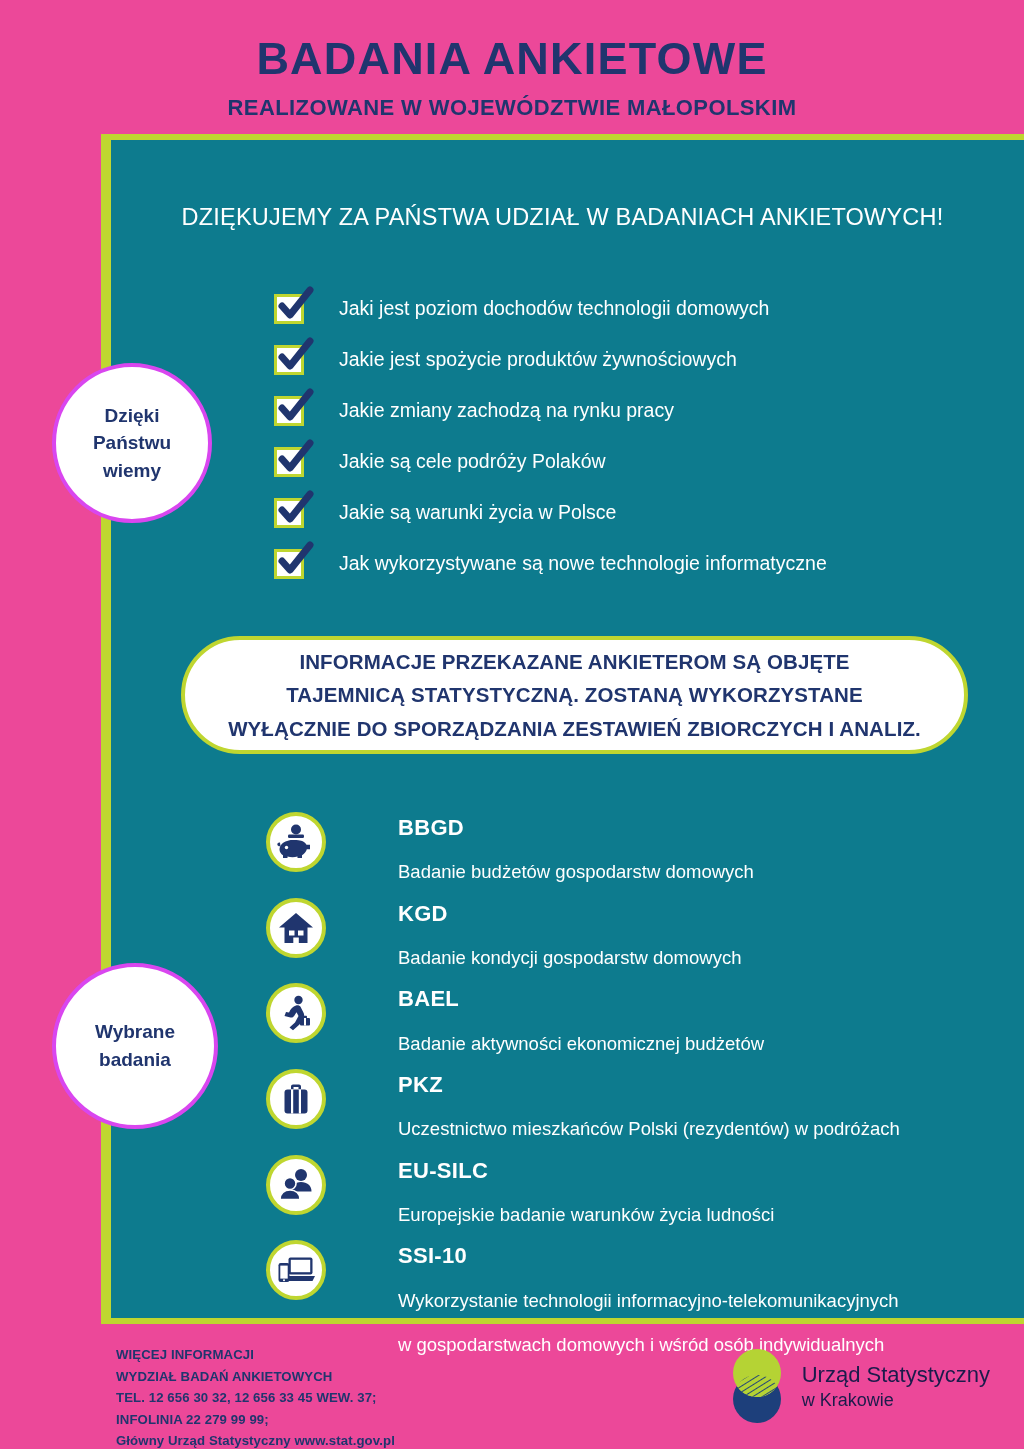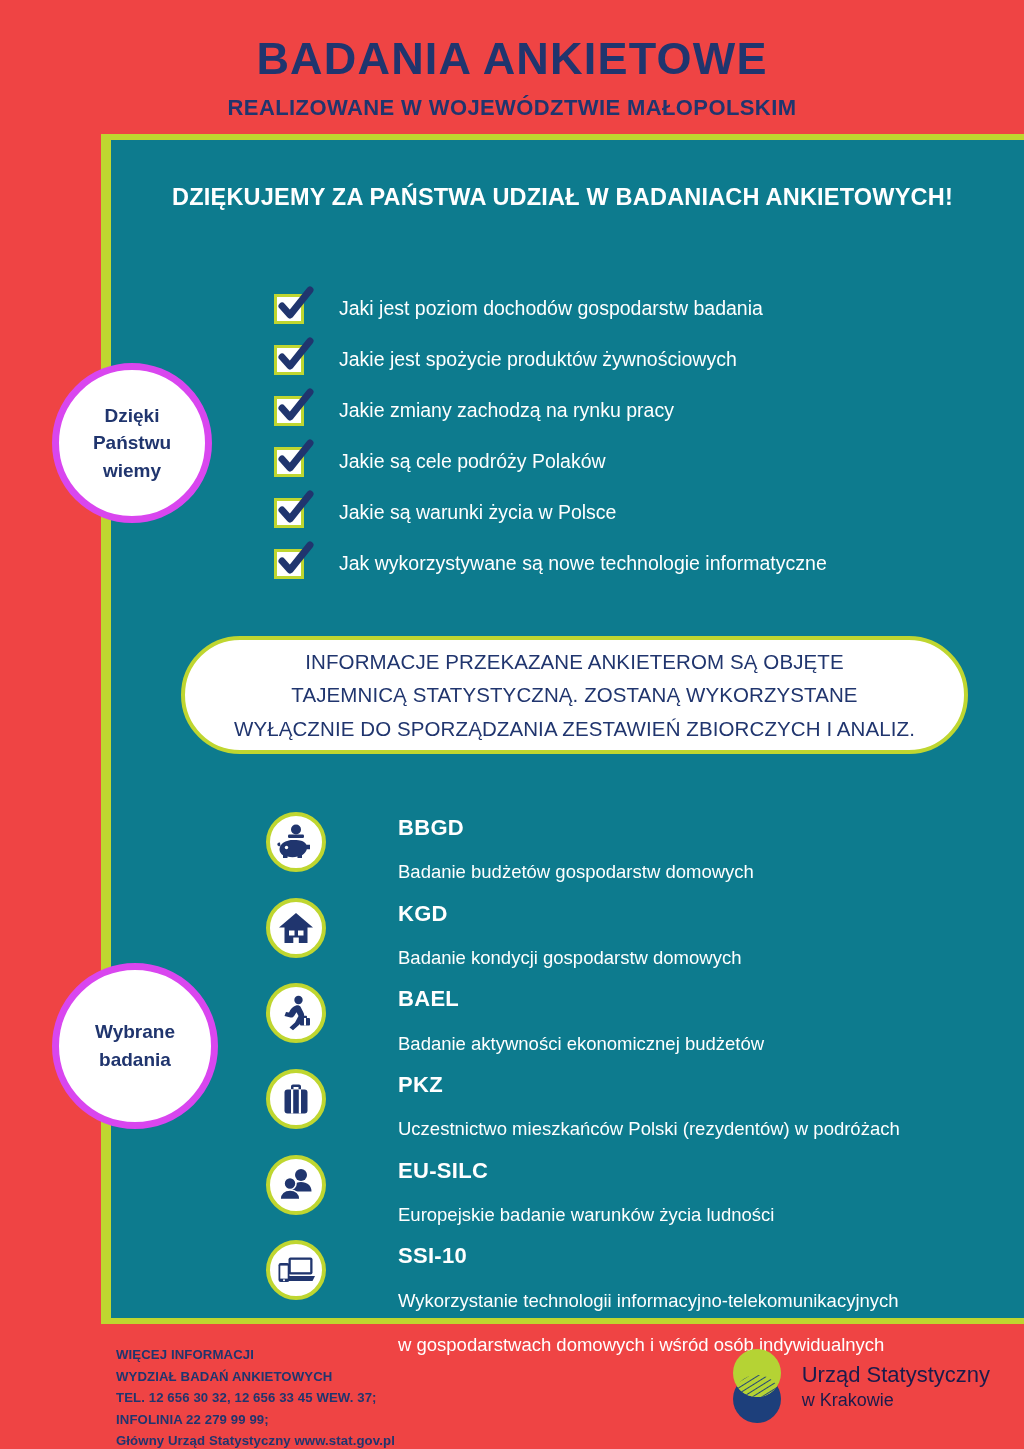--- a/index.html
+++ b/index.html
@@ -9,21 +9,21 @@
     height: 1449px;
     background: #ffffff;
     font-family: "Liberation Sans", sans-serif;
     overflow: hidden;
   }
 
   #poster {
     position: relative;
     width: 1024px;
     height: 1449px;
-    background: #ef4444;
+    background: #ec4899;
   }
 
   
   .header {
     position: absolute;
     top: 0; left: 0;
     width: 1024px;
     height: 130px;
     text-align: center;
     padding-top: 36px;
@@ -63,26 +63,26 @@
     top: 6px;
     left: 10px;
     right: 0;
     bottom: 6px;
     background: #0d7b8e;
   }
 
   
   .thanks {
     position: absolute;
-    top: 184px;
+    top: 204px;
     left: 101px;
     width: 923px;
     text-align: center;
     font-size: 23.5px;
-    font-weight: bold;
+    font-weight: normal;
     color: #ffffff;
     letter-spacing: 0.2px;
     white-space: nowrap;
   }
 
   
   .checklist {
     position: absolute;
     top: 283px;
     left: 274px;
@@ -115,21 +115,21 @@
     font-size: 19.5px;
     color: #ffffff;
     white-space: nowrap;
   }
 
   
   .bubble {
     position: absolute;
     border-radius: 50%;
     background: #ffffff;
-    border: 7px solid #d946ef;
+    border: 4px solid #d946ef;
     display: flex;
     align-items: center;
     justify-content: center;
     text-align: center;
     color: #20356e;
     font-weight: bold;
     font-size: 19px;
     line-height: 1.45;
     z-index: 5;
   }
@@ -156,21 +156,21 @@
     background: #ffffff;
     border: 4px solid #bfd630;
     border-radius: 59px;
     display: flex;
     flex-direction: column;
     align-items: center;
     justify-content: center;
   }
   .statement p {
     font-size: 20.5px;
-    font-weight: normal;
+    font-weight: bold;
     color: #20356e;
     letter-spacing: 0.1px;
     line-height: 1.62;
     white-space: nowrap;
   }
 
   
   .surveys {
     position: absolute;
     top: 812px;
@@ -257,21 +257,21 @@
   <div class="thanks">DZIĘKUJEMY ZA PAŃSTWA UDZIAŁ W BADANIACH ANKIETOWYCH!</div>
 
   <div class="checklist">
 
     <div class="check-row">
       <span class="check-box">
         <svg viewBox="0 0 34 34">
             <path d="M4 17 L12 26 L32 1" fill="none" stroke="#20356e" stroke-width="7" stroke-linecap="round" stroke-linejoin="round"></path>
           </svg>
       </span>
-      <span class="check-label">Jaki jest poziom dochodów gospodarstw badania</span>
+      <span class="check-label">Jaki jest poziom dochodów technologii domowych</span>
     </div>
 
     <div class="check-row">
       <span class="check-box">
         <svg viewBox="0 0 34 34">
             <path d="M4 17 L12 26 L32 1" fill="none" stroke="#20356e" stroke-width="7" stroke-linecap="round" stroke-linejoin="round"></path>
           </svg>
       </span>
       <span class="check-label">Jakie jest spożycie produktów żywnościowych</span>
     </div>

